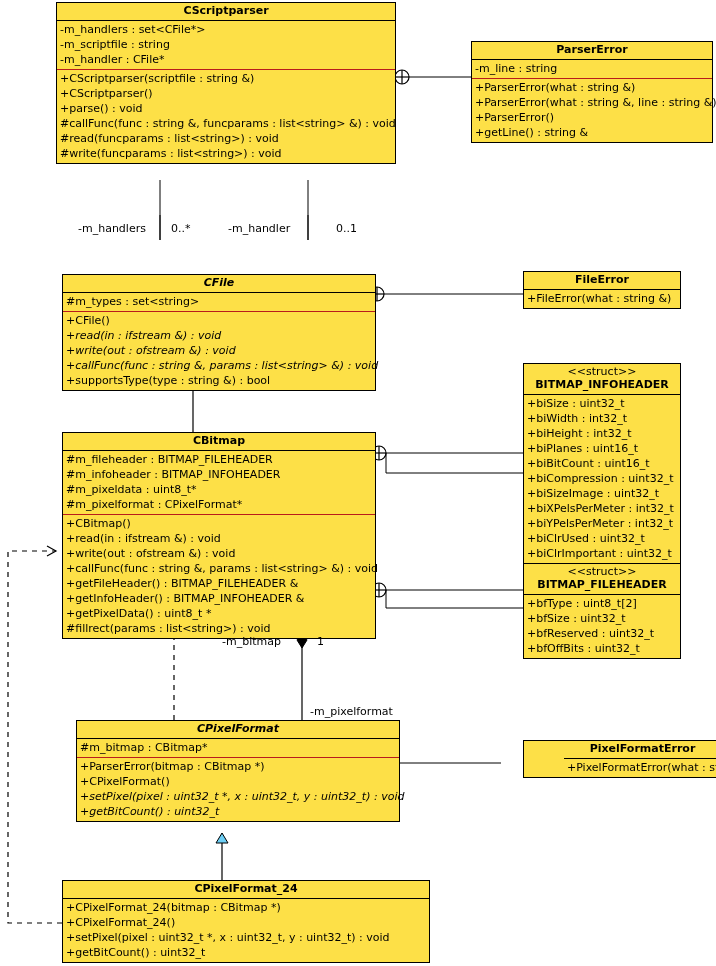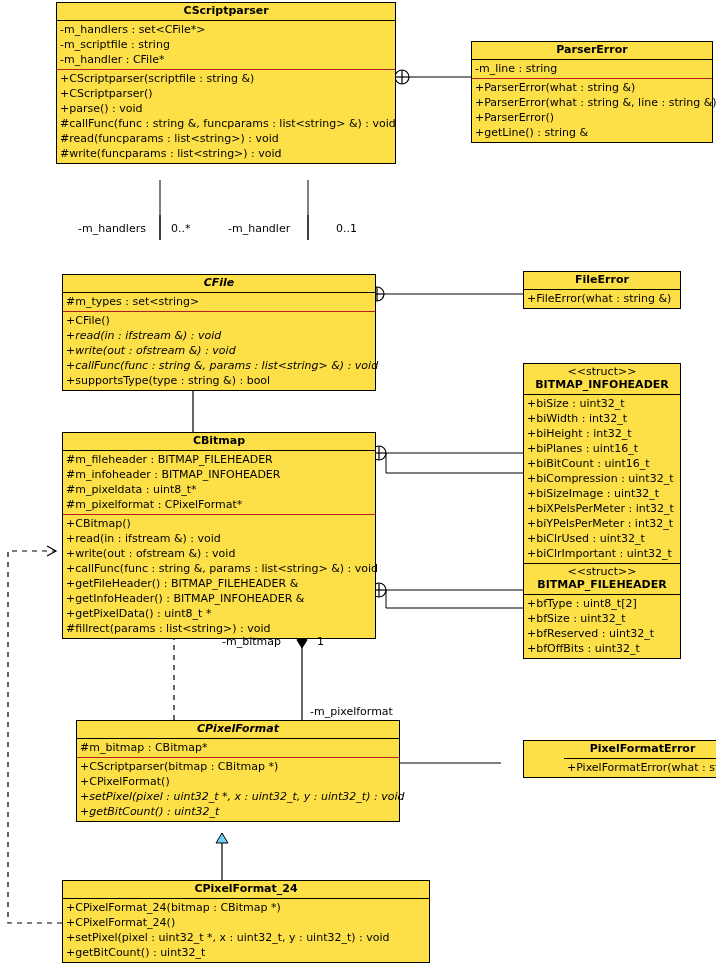--- a/index.html
+++ b/index.html
@@ -255,21 +255,21 @@
       <div class="uml-feature">+bfOffBits : uint32_t</div>
     </div>
   </div>
 
   <div class="uml-class" style="left:62px; top:720px; width:324px;margin-left:14px;">
     <div class="uml-title abstract">CPixelFormat</div>
     <div class="uml-compartment">
       <div class="uml-feature">#m_bitmap : CBitmap*</div>
     </div>
     <div class="uml-compartment noborder">
-      <div class="uml-feature">+CScriptparser(bitmap : CBitmap *)</div>
+      <div class="uml-feature">+ParserError(bitmap : CBitmap *)</div>
       <div class="uml-feature">+CPixelFormat()</div>
       <div class="uml-feature italic">+setPixel(pixel : uint32_t *, x : uint32_t, y : uint32_t) : void</div>
       <div class="uml-feature italic">+getBitCount() : uint32_t</div>
     </div>
   </div>
 
   <div class="uml-class" style="left:523px; top:740px; width:199px;padding-left:40px;">
     <div class="uml-title">PixelFormatError</div>
     <div class="uml-compartment noborder">
       <div class="uml-feature">+PixelFormatError(what : string &amp;)</div>

